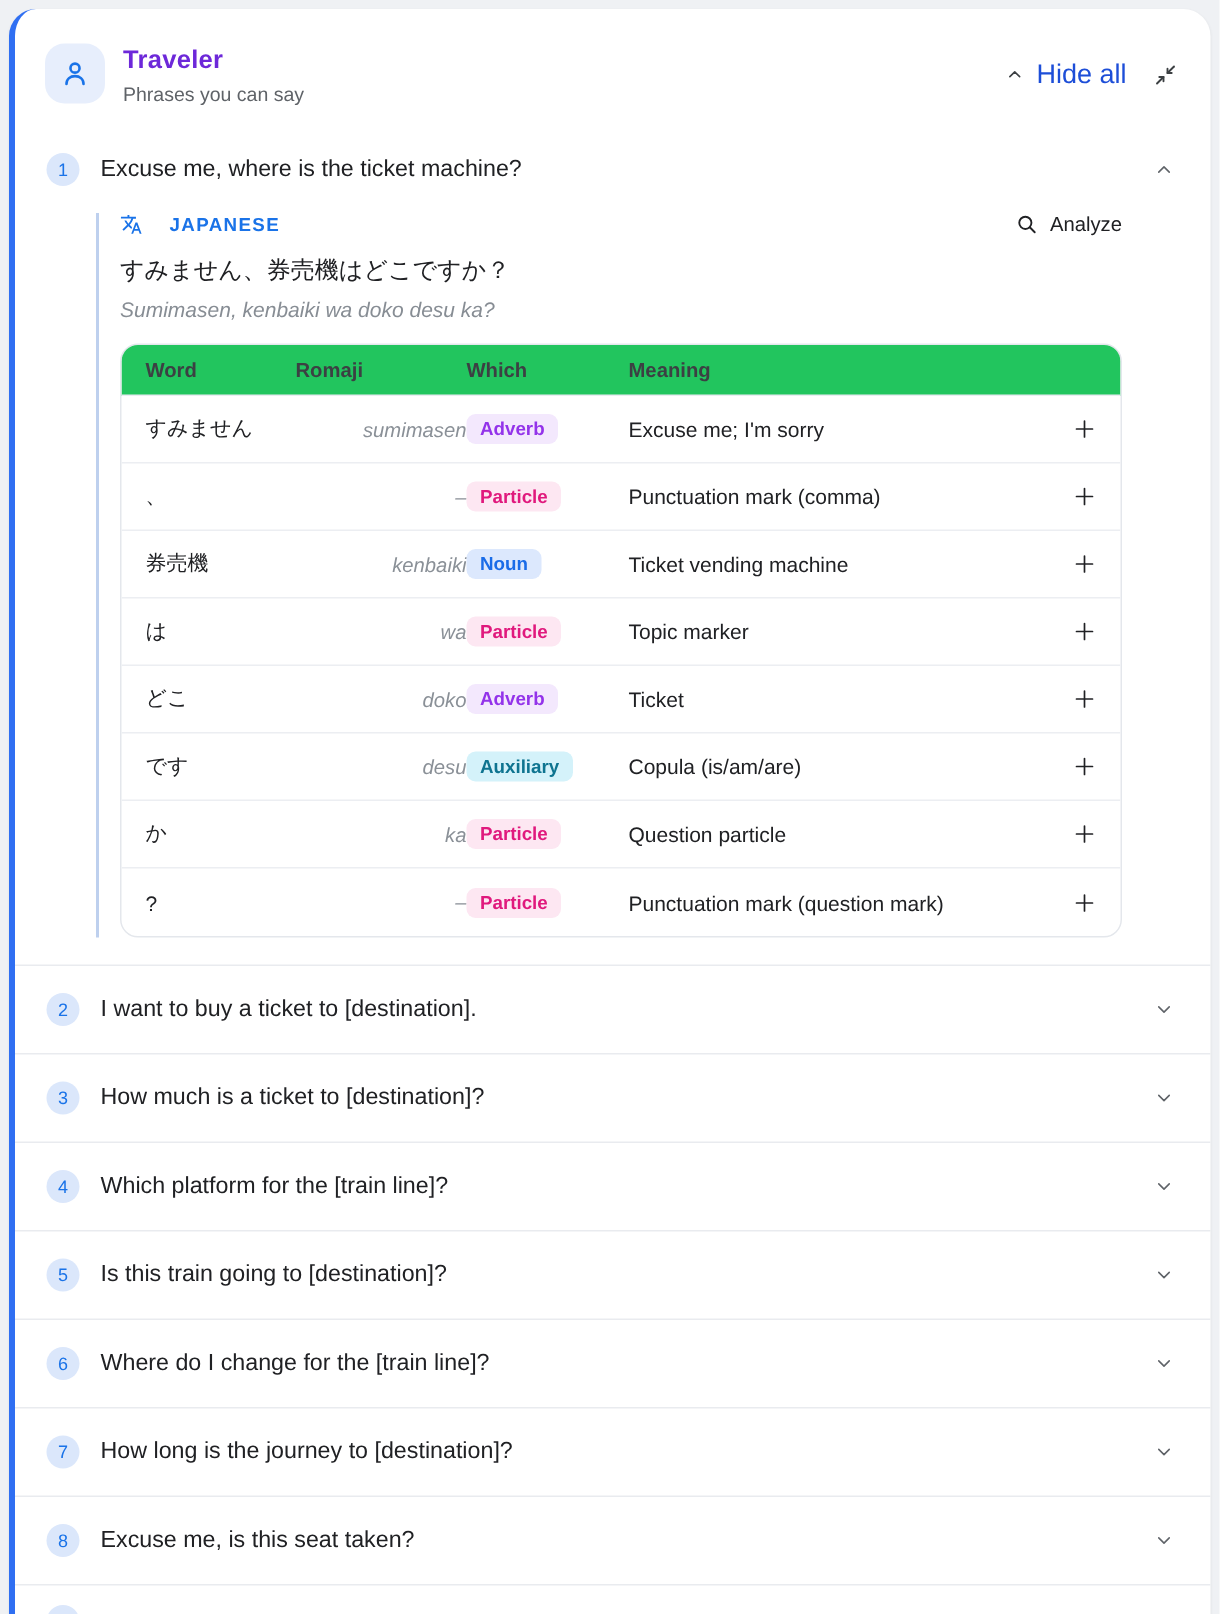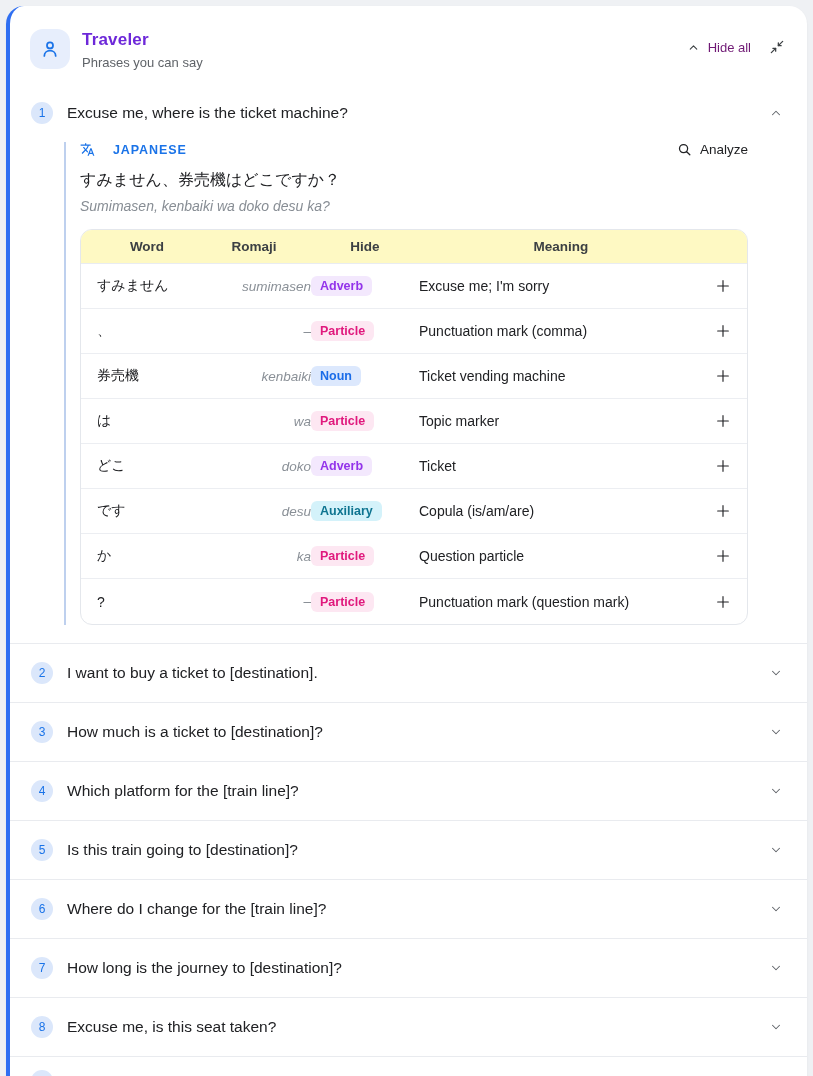--- a/index.html
+++ b/index.html
@@ -28,21 +28,21 @@
     flex:0 0 auto;
   }
   .header-text { margin-left:12px; padding-top:1px; }
   .card-title {
     font-family:Liberation Sans, sans-serif;
     font-size:17px; color:#6d28d9; font-weight:600; letter-spacing:.2px;
   }
   .card-subtitle { font-size:13px; color:#5f6368; margin-top:5px; }
   .header-actions { margin-left:auto; display:flex; align-items:center; gap:18px; padding-top:10px; }
   .hide-all { display:flex; align-items:center; gap:8px; cursor:pointer; background:none; border:none; }
-  .hide-all-label { font-size:13px; color:#701a75; }
+  .hide-all-label { font-size:18px; color:#1d4ed8; }
   .icon-btn { background:none; border:none; cursor:pointer; display:flex; align-items:center; }
   
   .item-row {
     display:flex; align-items:center;
     height:58px; padding:0 24px 0 21px;
     cursor:pointer;
   }
   .item-row.first { height:42px; margin-top:22px; }
   .num-circle {
     width:22px; height:22px; border-radius:50%;
@@ -75,23 +75,23 @@
   .word-table {
     border:1px solid #e4e7ec; border-radius:12px; overflow:hidden;
     background:#fff;
   }
   .t-head, .t-row {
     display:grid;
     grid-template-columns:100px 114px 108px 1fr 28px;
     align-items:center; padding:0 16px;
   }
   .t-head {
-    height:34px; background:#fef9c3;
+    height:34px; background:#22c55e;
     border-bottom:1px solid #e9ecf1;
-    font-size:13.5px; font-weight:700; color:#3c4043;text-align:center;
+    font-size:13.5px; font-weight:700; color:#3c4043;
   }
   .t-row { height:45px; border-bottom:1px solid #eceef2; font-size:14px; }
   .t-row:last-child { border-bottom:none; }
   .romaji-cell { font-style:italic; color:#8a9097; font-size:13.5px;text-align:right; }
   .badge {
     justify-self:start;
     padding:3px 9px; border-radius:6px; font-size:12.5px; font-weight:700;
   }
   .plus-btn {
     justify-self:end; background:none; border:none; cursor:pointer;
@@ -161,21 +161,21 @@
       </button>
     </div>
 
     <div class="sentence-jp">すみません、券売機はどこですか？</div>
     <div class="sentence-romaji">Sumimasen, kenbaiki wa doko desu ka?</div>
 
     <div class="word-table">
       <div class="t-head">
         <span>Word</span>
         <span>Romaji</span>
-        <span>Hide</span>
+        <span>Which</span>
         <span>Meaning</span>
         <span></span>
       </div>
       <div id="table-body">
           <div class="t-row">
     <span>すみません</span>
     <span class="romaji-cell">sumimasen</span>
     <span class="badge" style="background: rgb(243, 232, 253); color: rgb(147, 51, 234);">Adverb</span>
     <span>Excuse me; I'm sorry</span>
     <button class="plus-btn">

